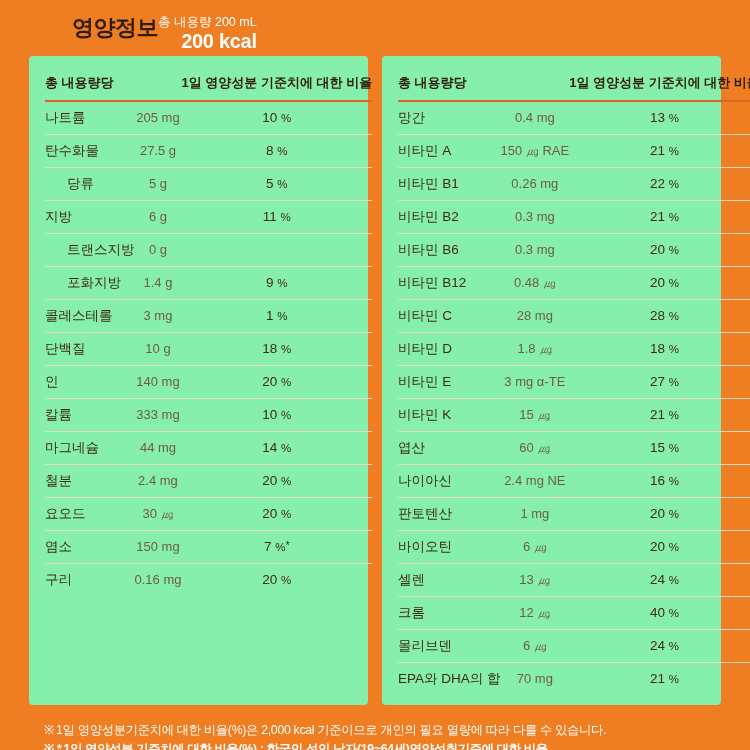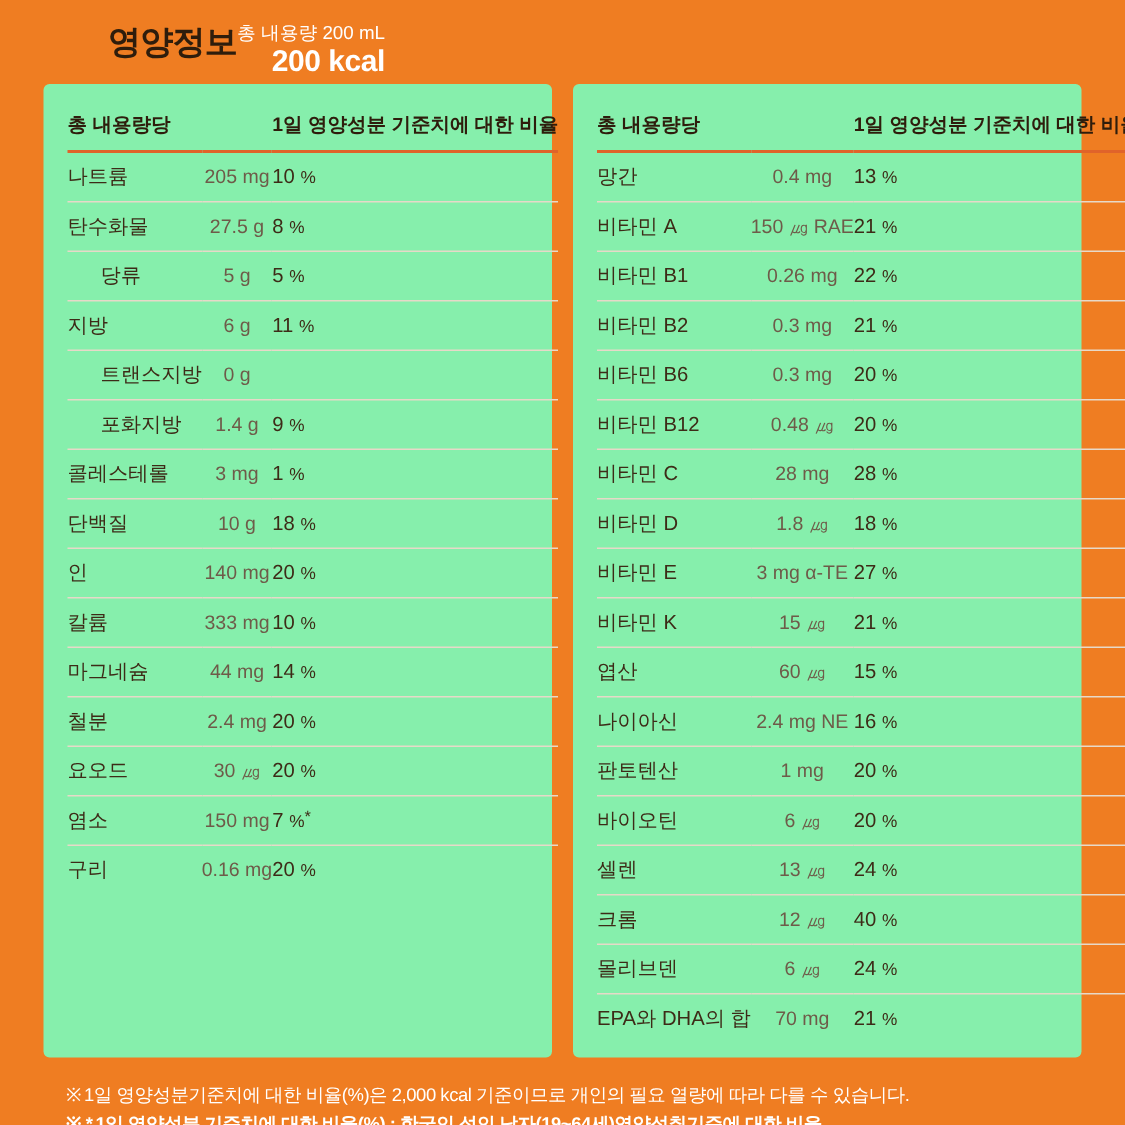--- a/index.html
+++ b/index.html
@@ -95,21 +95,21 @@
     white-space: nowrap;
   }
   .c-name.indent { padding-left: 22px; }
   .c-val {
     text-align: center;
     color: #6e5b49;
     white-space: nowrap;
     font-size: 13px;
   }
   .c-pct {
-    text-align: left;
+    text-align: center;
     white-space: nowrap;
     font-size: 13.5px;
   }
   .pct-sign { font-size: 11.5px; }
   .sup { font-size: 11px; vertical-align: top; }
   
   .footnotes {
     padding: 16px 26px 0 44px;
     color: #ffffff;
   }

